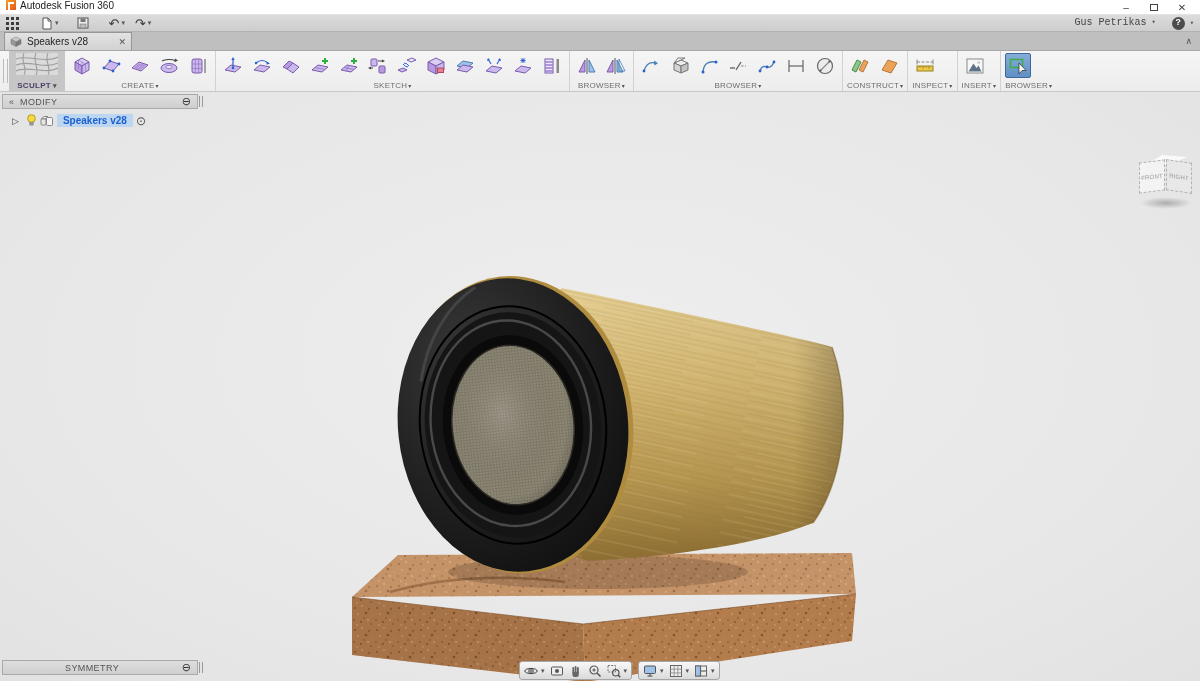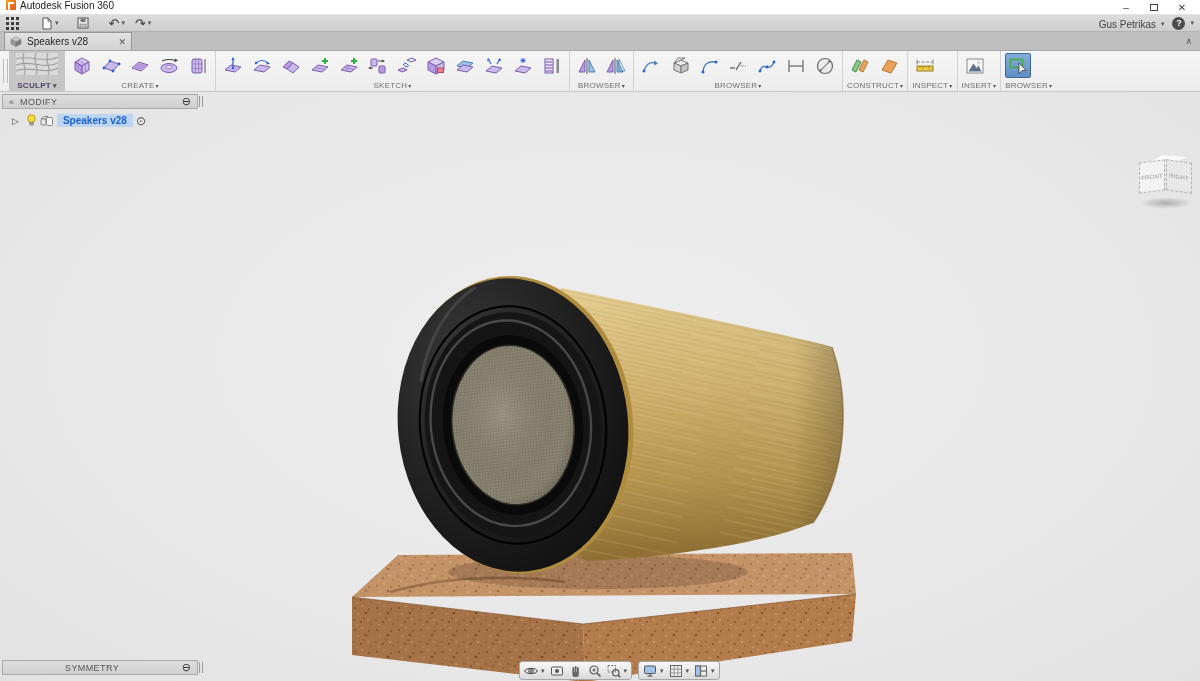--- a/index.html
+++ b/index.html
@@ -14,21 +14,21 @@
   .win-title { font-size:10px; color:#222; }
   .win-controls { margin-left:auto; display:flex; }
   .win-btn { width:28px; height:14px; display:flex; align-items:center; justify-content:center; font-size:10px; color:#444; cursor:default; }
   .maxi-box { width:8px; height:7px; border:1px solid #444; }
 
   
   .qat { position:absolute; left:0; top:15px; width:1200px; height:17px; background:linear-gradient(#dcdcdc,#cdcdcd); border-bottom:1px solid #b2b2b2; display:flex; align-items:center; padding:0 6px; }
   .qat-btn { display:flex; align-items:center; margin-right:10px; color:#444; }
   .qat-glyph { font-size:13px; line-height:13px; color:#3c3c3c; }
   .dd { font-size:7px; color:#555; margin-left:2px; }
-  .qat-right { margin-left:auto; display:flex; align-items:flex-end; gap:8px; }
+  .qat-right { margin-left:auto; display:flex; align-items:flex-start; gap:16px;font-family:Liberation Mono, monospace; }
   .user-menu { font-size:10px; color:#444; display:flex; align-items:center; gap:3px; }
   .help-circle { width:13px; height:13px; border-radius:50%; background:#4c4c4c; color:#fff; font-size:9px; font-weight:bold; display:flex; align-items:center; justify-content:center; }
 
   
   .tabrow { position:absolute; left:0; top:32px; width:1200px; height:19px; background:#bfbfbf; border-bottom:1px solid #a8a8a8; display:flex; align-items:flex-end; }
   .doc-tab { width:128px; height:18px; margin-left:4px; background:linear-gradient(#e2e2e2,#d2d2d2); border:1px solid #969696; border-bottom:none; display:flex; align-items:center; padding:0 5px; gap:5px; }
   .doc-tab-label { font-size:10px; color:#222; flex:1; }
   .tab-close { font-size:9px; color:#555; }
   .toolbar-collapse { margin-left:auto; margin-right:8px; align-self:center; font-size:9px; color:#555; }
 

